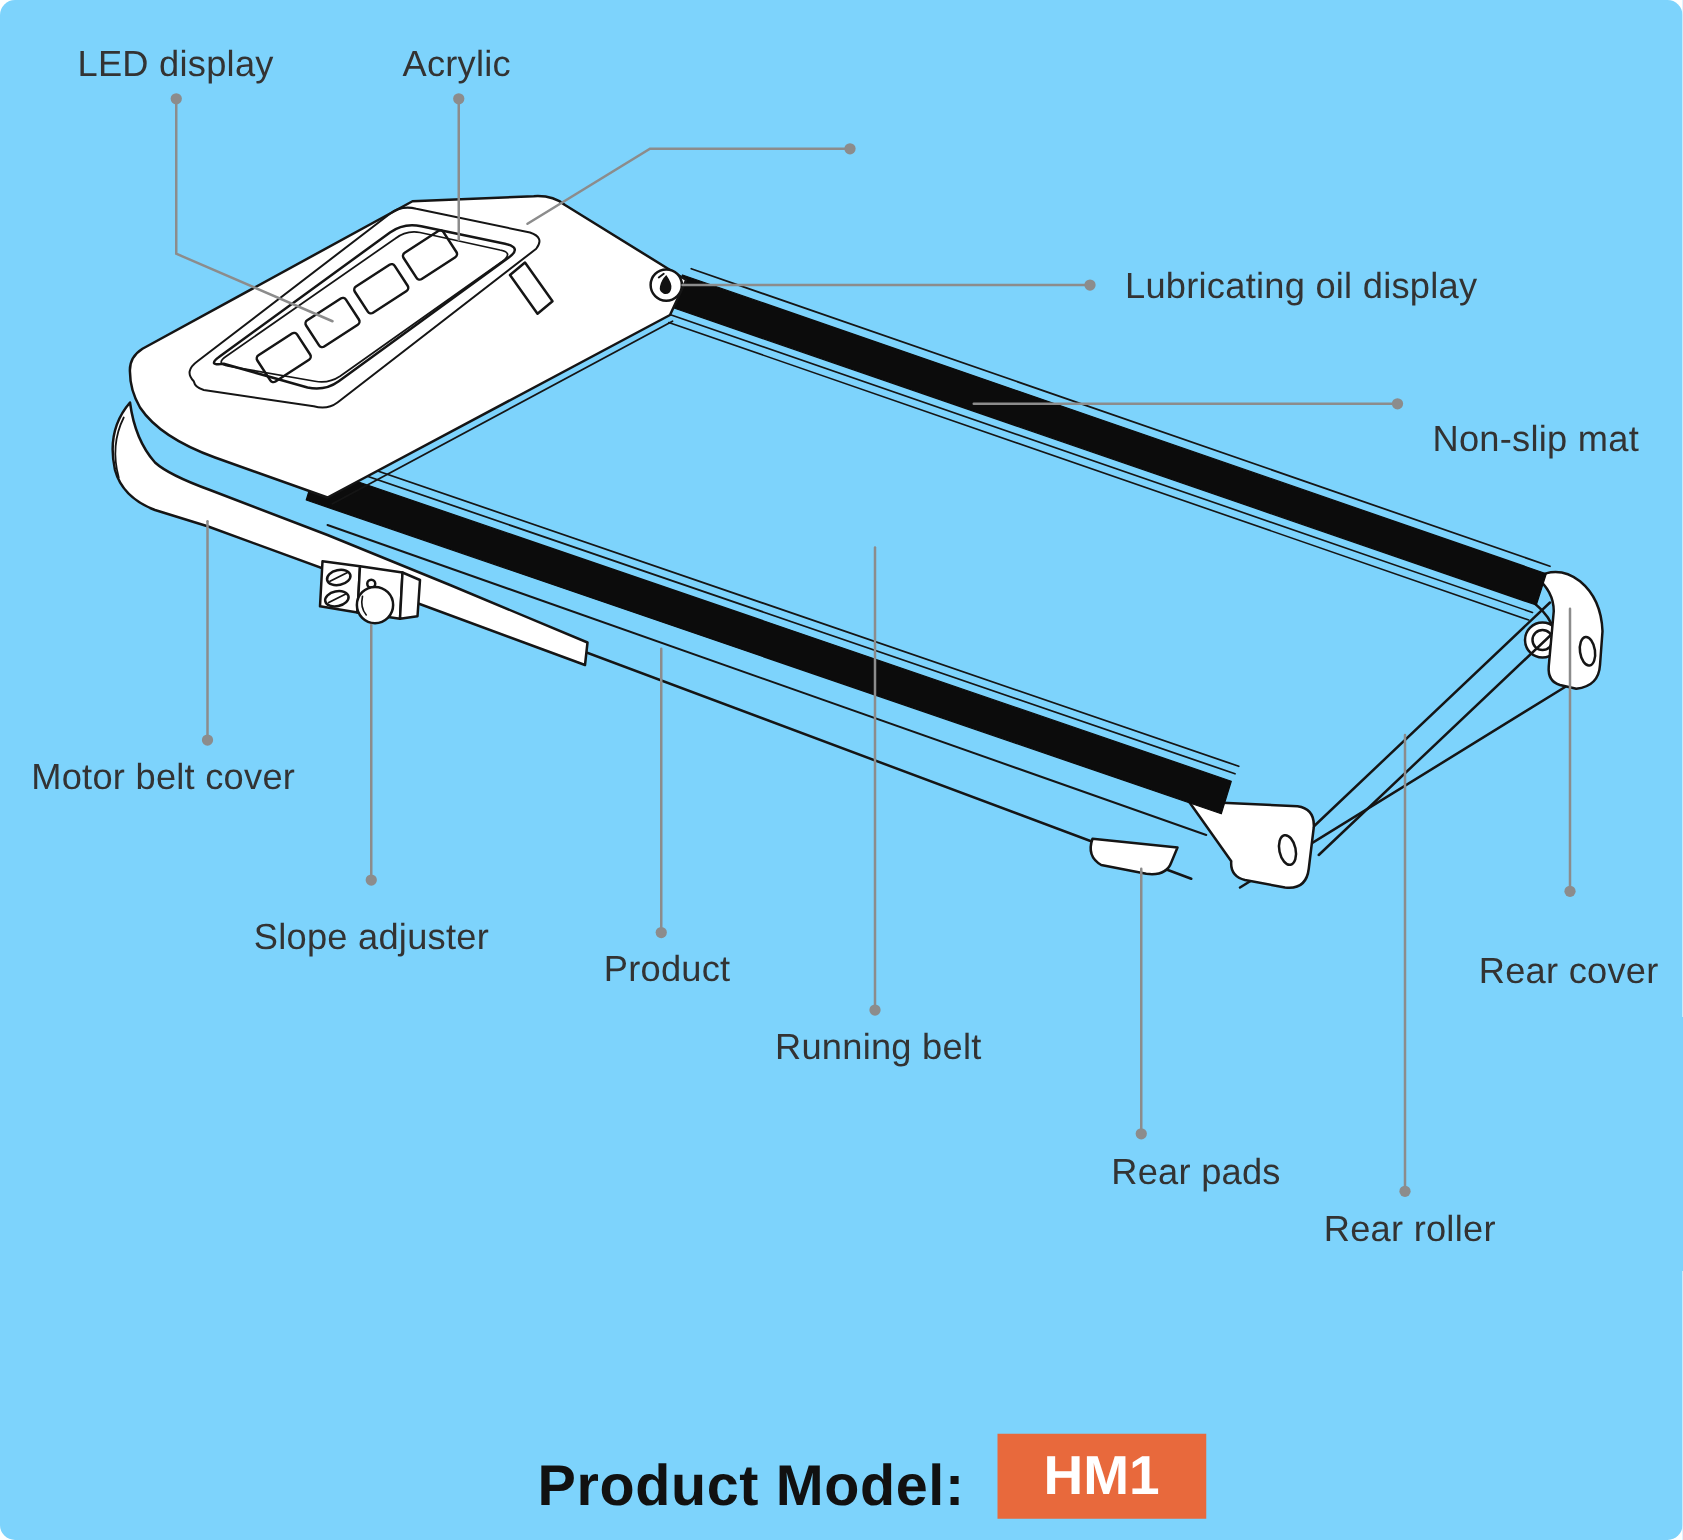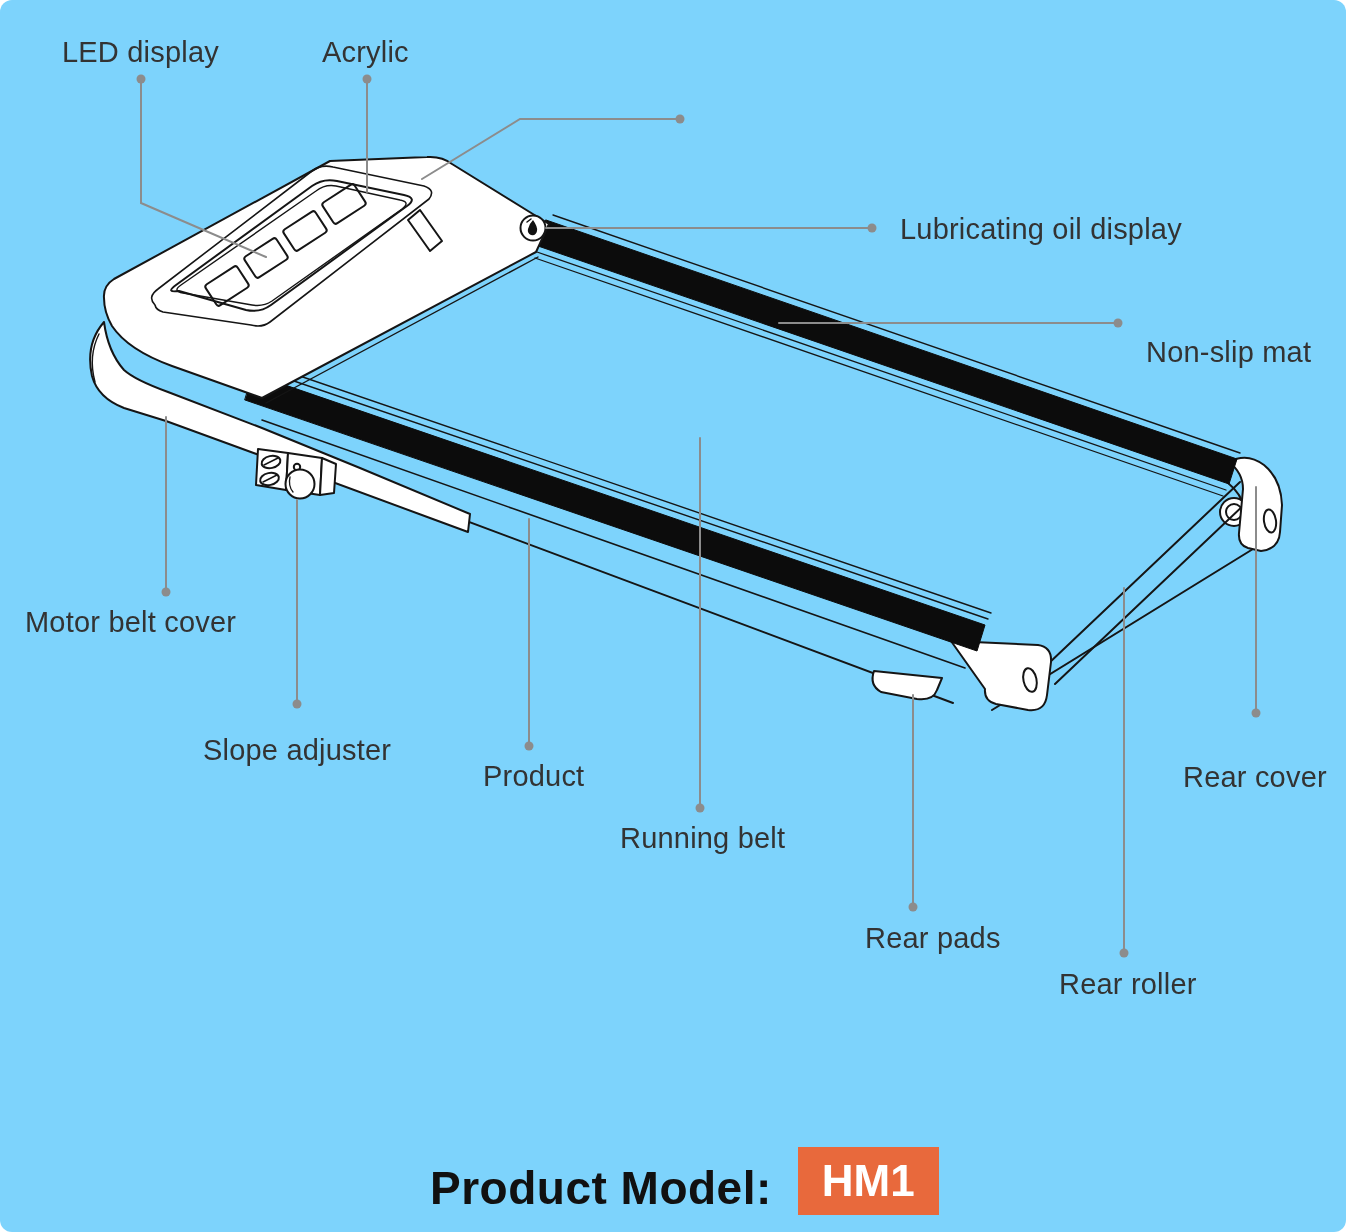--- a/index.html
+++ b/index.html
@@ -26,21 +26,21 @@
     display:flex;align-items:flex-end;gap:26px;
   }
   #title-prefix{
     font-size:46px;font-weight:bold;color:#111111;letter-spacing:0.5px;
   }
   #model-badge{
     background:#E8693C;
     color:#ffffff;
     font-size:44px;font-weight:bold;
     height:68px;
-    padding:0 24px;
+    padding:0 37px;
     display:flex;align-items:center;justify-content:center;
   }
 </style>
 </head>
 <body>
 
 <div id="stage">
 
   <svg id="art" viewBox="0 0 1346 1232">
 
@@ -185,21 +185,21 @@
   </svg>
 
   <div class="part-label" style="left:62px;   top:37px;">LED display</div>
   <div class="part-label" style="left:322px;  top:37px;">Acrylic</div>
   <div class="part-label" style="left:900px;  top:214px;">Lubricating oil display</div>
   <div class="part-label" style="left:1146px; top:309px;margin-top:28px;">Non-slip mat</div>
   <div class="part-label" style="left:25px;   top:607px;">Motor belt cover</div>
   <div class="part-label" style="left:203px;  top:735px;">Slope adjuster</div>
   <div class="part-label" style="left:483px;  top:761px;">Product</div>
   <div class="part-label" style="left:620px;  top:823px;">Running belt</div>
-  <div class="part-label" style="left:865px;  top:923px;">Rear pads</div>
+  <div class="part-label" style="left:889px;  top:923px;">Rear pads</div>
   <div class="part-label" style="left:1059px; top:969px;">Rear roller</div>
   <div class="part-label" style="left:1183px; top:730px;margin-top:32px;">Rear cover</div>
 
   <div id="title-row">
     <span id="title-prefix">Product Model:</span>
     <span id="model-badge">HM1</span>
   </div>
 
 </div>
 

